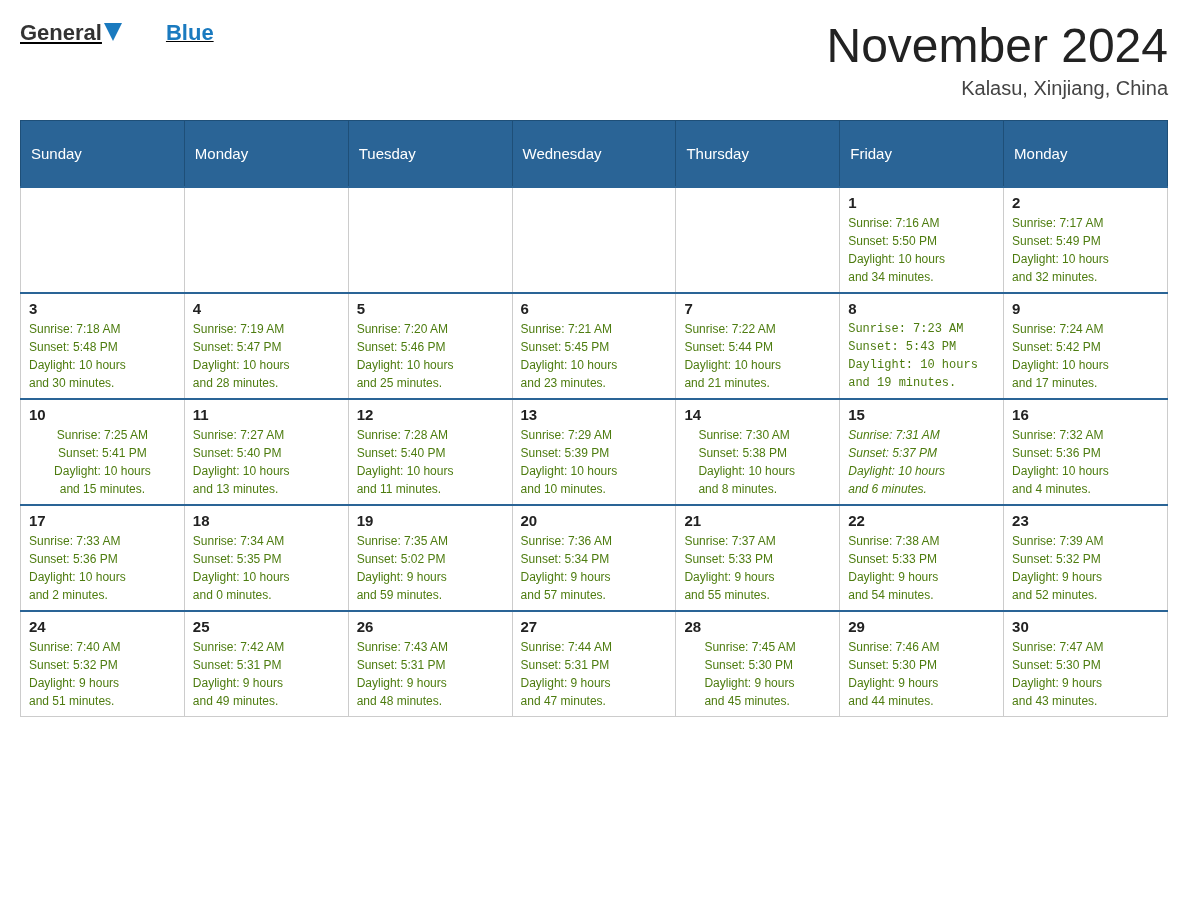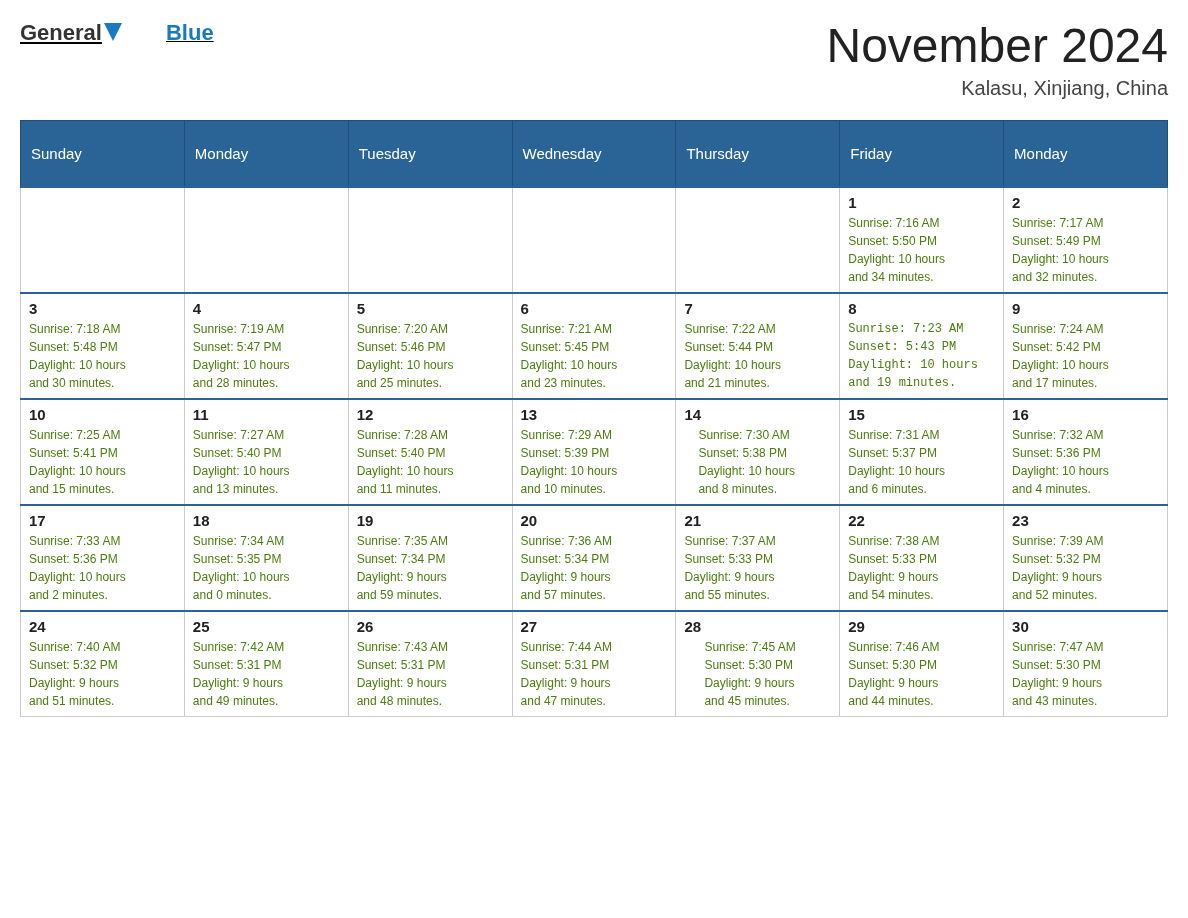--- a/index.html
+++ b/index.html
@@ -190,21 +190,21 @@
           <span class="day-number">9</span>
           <div class="day-info" style="white-space: pre-line;">Sunrise: 7:24 AM
 Sunset: 5:42 PM
 Daylight: 10 hours
 and 17 minutes.</div>
         </td>
       </tr>
       <tr>
         <td>
           <span class="day-number">10</span>
-          <div class="day-info" style="white-space: pre-line;">Sunrise: 7:25 AM
+          <div class="day-info" style="white-space: pre-line; text-align: center;">Sunrise: 7:25 AM
 Sunset: 5:41 PM
 Daylight: 10 hours
 and 15 minutes.</div>
         </td>
         <td>
           <span class="day-number">11</span>
           <div class="day-info" style="white-space: pre-line;">Sunrise: 7:27 AM
 Sunset: 5:40 PM
 Daylight: 10 hours
 and 13 minutes.</div>
@@ -225,21 +225,21 @@
         </td>
         <td>
           <span class="day-number">14</span>
           <div class="day-info" style="white-space: pre-line; margin-left: 14px;">Sunrise: 7:30 AM
 Sunset: 5:38 PM
 Daylight: 10 hours
 and 8 minutes.</div>
         </td>
         <td>
           <span class="day-number">15</span>
-          <div class="day-info" style="white-space: pre-line;">Sunrise: 7:31 AM
+          <div class="day-info" style="white-space: pre-line; font-style: italic;">Sunrise: 7:31 AM
 Sunset: 5:37 PM
 Daylight: 10 hours
 and 6 minutes.</div>
         </td>
         <td>
           <span class="day-number">16</span>
           <div class="day-info" style="white-space: pre-line;">Sunrise: 7:32 AM
 Sunset: 5:36 PM
 Daylight: 10 hours
 and 4 minutes.</div>
@@ -256,21 +256,21 @@
         <td>
           <span class="day-number">18</span>
           <div class="day-info" style="white-space: pre-line;">Sunrise: 7:34 AM
 Sunset: 5:35 PM
 Daylight: 10 hours
 and 0 minutes.</div>
         </td>
         <td>
           <span class="day-number">19</span>
           <div class="day-info" style="white-space: pre-line;">Sunrise: 7:35 AM
-Sunset: 7:34 PM
+Sunset: 5:02 PM
 Daylight: 9 hours
 and 59 minutes.</div>
         </td>
         <td>
           <span class="day-number">20</span>
           <div class="day-info" style="white-space: pre-line;">Sunrise: 7:36 AM
 Sunset: 5:34 PM
 Daylight: 9 hours
 and 57 minutes.</div>
         </td>

